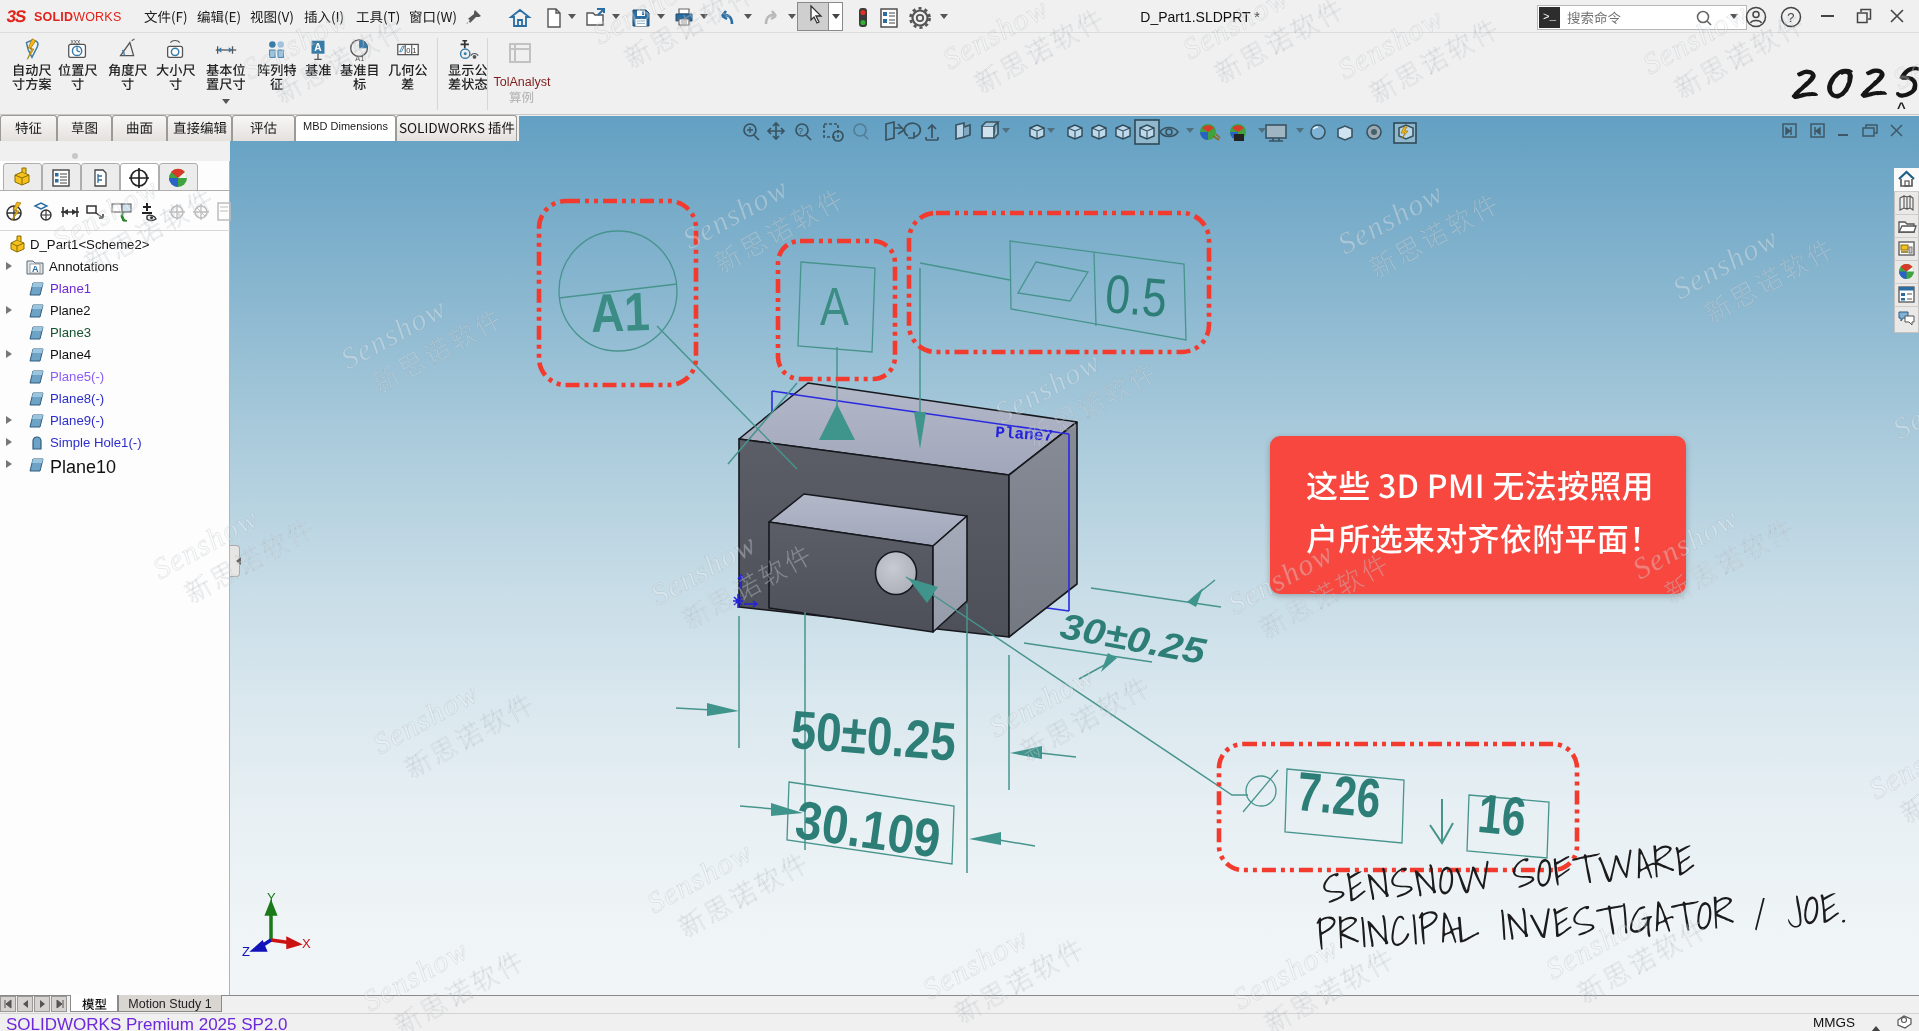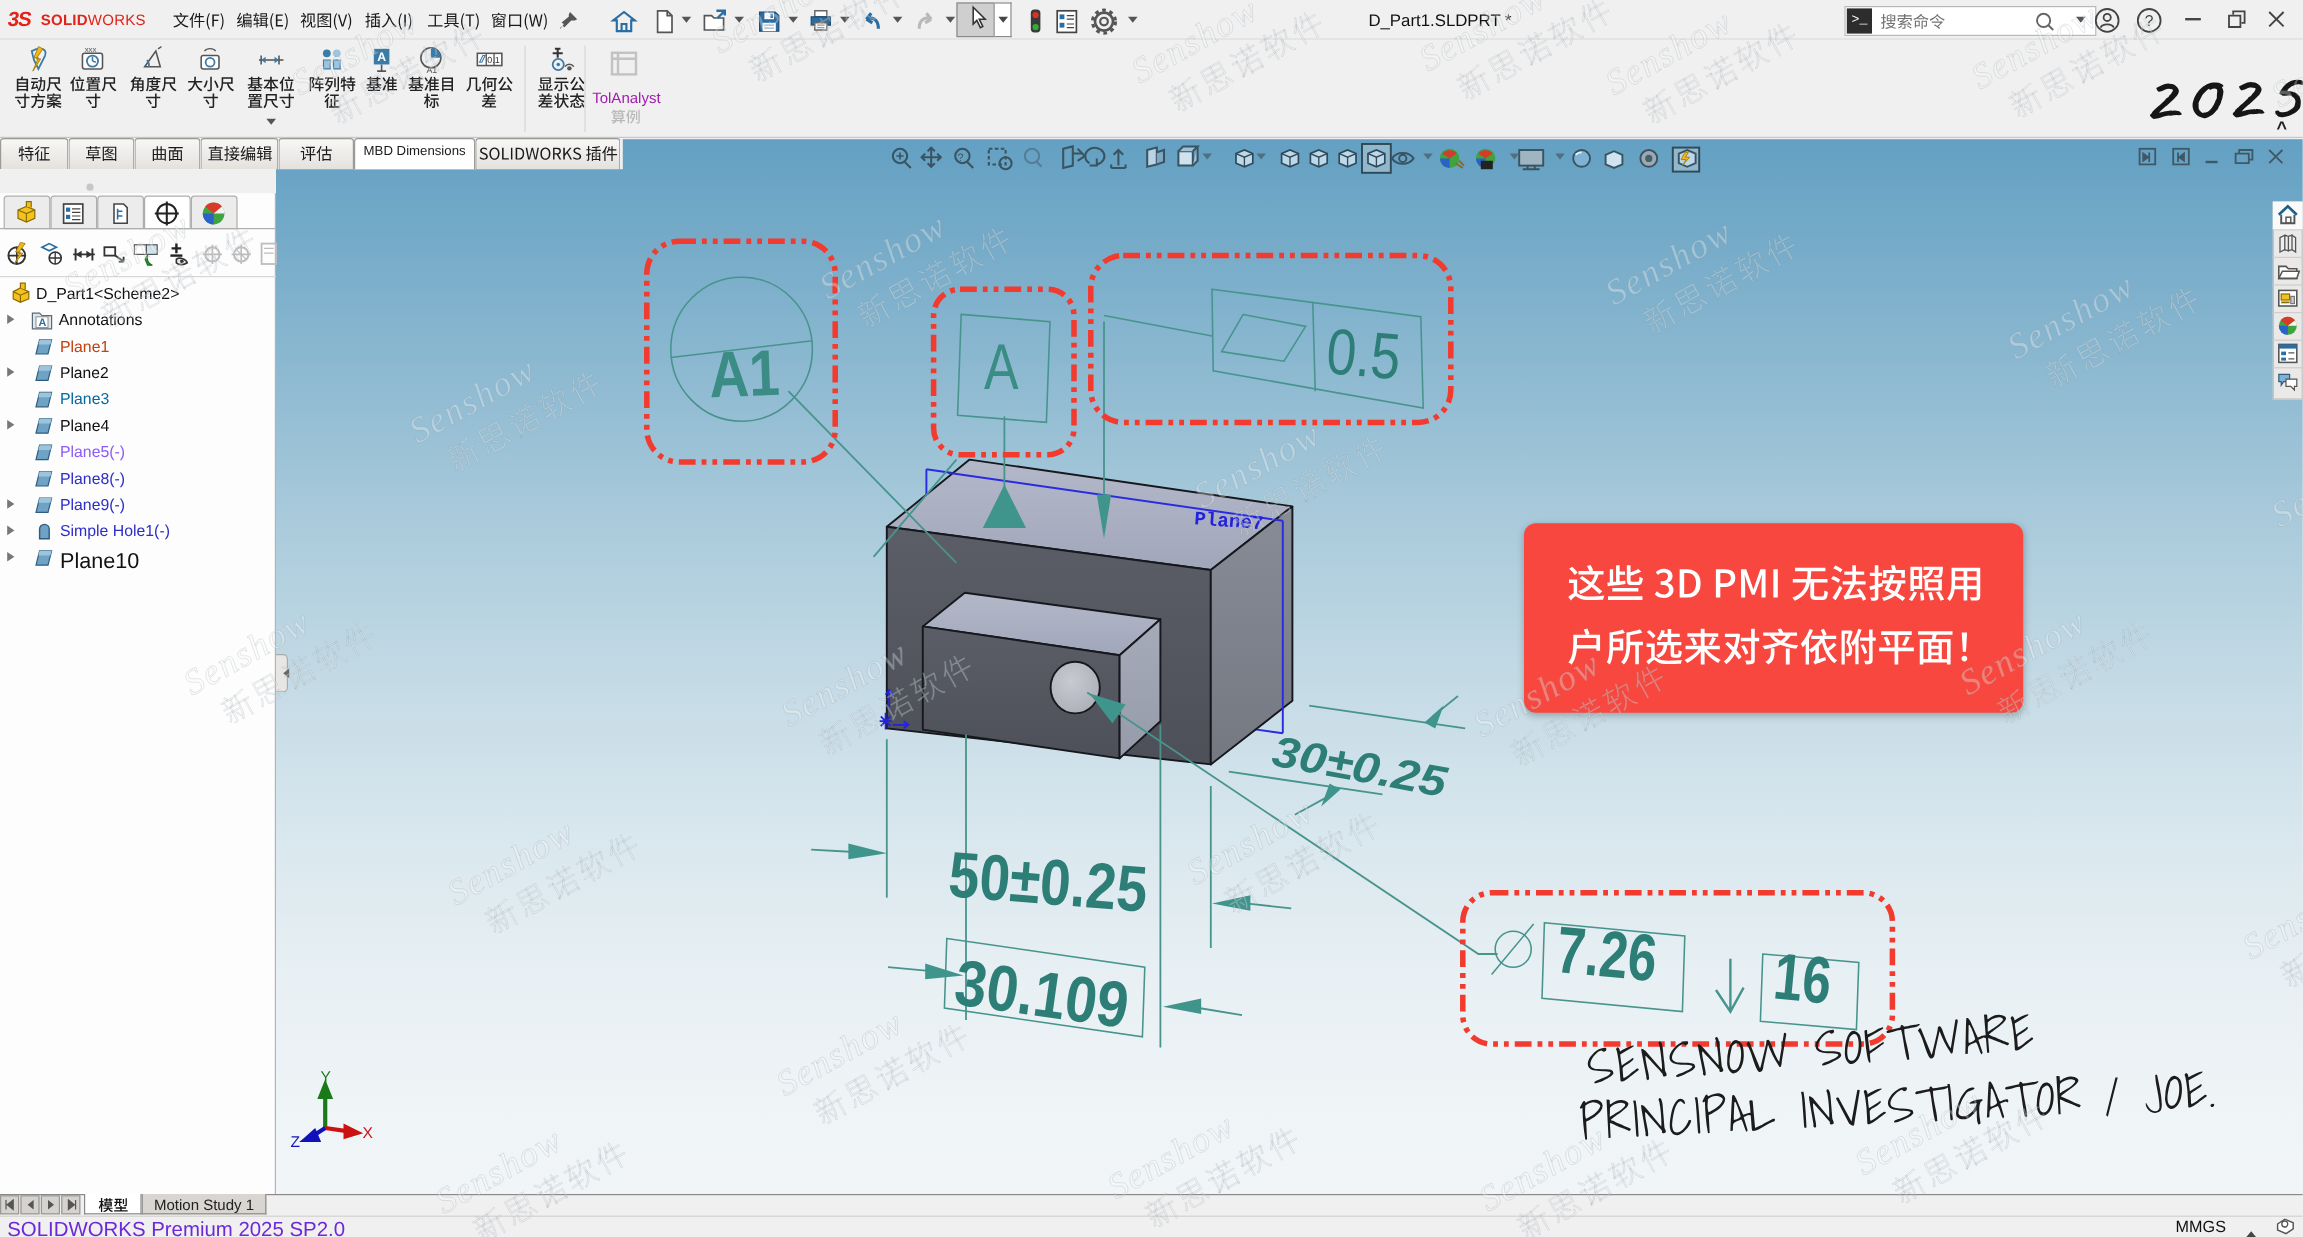--- a/index.html
+++ b/index.html
@@ -521,21 +521,21 @@
     <path d="M17,20 C19,17 23,17 25,20" fill="none" stroke="#555" stroke-width="1.3"></path>
     <circle cx="21" cy="21.5" r="2" fill="#555"></circle>
   </svg>
 <div class="abs" style="left:222px;top:99px;border:4px solid transparent;border-top:5px solid #555"></div>
 <div class="abs" style="left:437px;top:38px;width:1px;height:72px;background:#d8d6d4"></div>
 <div class="abs" style="left:487px;top:38px;width:1px;height:72px;background:#d8d6d4"></div>
 <svg class="sv" style="left:506px;top:40px" width="28" height="28" viewBox="0 0 28 28">
     <rect x="4" y="4" width="20" height="18" fill="none" stroke="#c2c2c2" stroke-width="2"></rect>
     <path d="M9,4 L9,22 M4,9 L24,9" stroke="#c2c2c2" stroke-width="2"></path>
   </svg>
-<div class="abs" style="left:492px;top:75px;width:60px;text-align:center;font-size:12.5px;color:#a21caf">TolAnalyst</div>
+<div class="abs" style="left:492px;top:75px;width:60px;text-align:center;font-size:12.5px;color:#7f1d1d">TolAnalyst</div>
 <svg class="tp" style="left:508.5px;top:102px" width="2" height="2">
     <g>
       <path d="M0.7 -2.0H11.9V-1.0H0.7ZM3.3 -5.6V-5.0H9.4V-5.6ZM3.3 -4.3V-3.7H9.4V-4.3ZM3.3 -6.9V-6.3H9.4V-6.9ZM2.1 -7.7H10.6V-2.9H2.1ZM7.9 -3.1H9.1V1.0H7.9ZM2.1 -9.7H6.1V-8.7H2.1ZM7.0 -9.7H11.8V-8.7H7.0ZM2.2 -10.6 3.3 -10.3Q3.0 -9.5 2.4 -8.7Q1.9 -8.0 1.3 -7.4Q1.2 -7.5 1.0 -7.6Q0.9 -7.8 0.7 -7.9Q0.5 -8.0 0.4 -8.1Q0.9 -8.6 1.4 -9.2Q1.9 -9.9 2.2 -10.6ZM7.2 -10.6 8.4 -10.4Q8.1 -9.5 7.5 -8.8Q7.0 -8.1 6.5 -7.6Q6.4 -7.7 6.2 -7.8Q6.0 -7.9 5.8 -8.0Q5.6 -8.1 5.5 -8.2Q6.0 -8.6 6.5 -9.3Q7.0 -9.9 7.2 -10.6ZM2.8 -8.9 3.7 -9.3Q4.0 -9.0 4.2 -8.6Q4.4 -8.2 4.5 -8.0L3.5 -7.6Q3.4 -7.9 3.2 -8.2Q3.0 -8.6 2.8 -8.9ZM8.1 -9.0 9.1 -9.4Q9.4 -9.1 9.7 -8.7Q10.0 -8.3 10.2 -8.0L9.2 -7.6Q9.0 -7.9 8.7 -8.3Q8.4 -8.6 8.1 -9.0ZM3.8 -3.1H5.0V-2.0Q5.0 -1.6 4.8 -1.2Q4.7 -0.8 4.3 -0.4Q4.0 0.0 3.3 0.4Q2.6 0.8 1.6 1.1Q1.5 0.9 1.2 0.6Q1.0 0.3 0.8 0.2Q1.8 -0.0 2.4 -0.3Q3.0 -0.6 3.3 -0.9Q3.6 -1.2 3.7 -1.5Q3.8 -1.8 3.8 -2.1Z M16.2 -9.9H20.5V-8.8H16.2ZM17.5 -9.4 18.6 -9.3Q18.4 -8.1 18.1 -6.9Q17.7 -5.8 17.3 -4.9Q16.9 -3.9 16.4 -3.2Q16.3 -3.2 16.2 -3.4Q16.0 -3.5 15.8 -3.7Q15.7 -3.8 15.5 -3.9Q16.0 -4.6 16.4 -5.4Q16.8 -6.3 17.0 -7.3Q17.3 -8.4 17.5 -9.4ZM17.6 -7.1H19.6V-6.1H17.2ZM19.3 -7.1H19.5L19.7 -7.2L20.4 -7.0Q20.1 -4.0 19.2 -2.0Q18.3 -0.0 16.8 1.1Q16.7 0.8 16.5 0.6Q16.2 0.3 16.0 0.1Q16.9 -0.4 17.6 -1.4Q18.2 -2.5 18.7 -3.9Q19.1 -5.2 19.3 -6.9ZM16.9 -3.5 17.6 -4.3Q17.8 -4.1 18.2 -3.9Q18.5 -3.6 18.7 -3.4Q19.0 -3.2 19.2 -3.0L18.5 -2.0Q18.4 -2.3 18.1 -2.5Q17.8 -2.8 17.5 -3.0Q17.2 -3.3 16.9 -3.5ZM21.0 -9.2H22.0V-2.1H21.0ZM23.0 -10.5H24.1V-0.5Q24.1 0.1 24.0 0.3Q23.9 0.6 23.6 0.7Q23.3 0.9 22.7 0.9Q22.2 1.0 21.5 1.0Q21.4 0.7 21.3 0.4Q21.2 0.0 21.1 -0.2Q21.6 -0.2 22.1 -0.2Q22.6 -0.2 22.7 -0.2Q22.9 -0.2 23.0 -0.2Q23.0 -0.3 23.0 -0.5ZM15.0 -10.5 16.0 -10.2Q15.7 -9.2 15.3 -8.2Q14.9 -7.1 14.4 -6.2Q13.9 -5.3 13.4 -4.6Q13.4 -4.7 13.3 -5.0Q13.2 -5.2 13.0 -5.4Q12.9 -5.7 12.8 -5.8Q13.5 -6.7 14.1 -8.0Q14.6 -9.2 15.0 -10.5ZM14.1 -7.1 15.2 -8.2 15.2 -8.2V1.0H14.1Z" fill="#b9b9b9"></path>
     </g>
   </svg>
 <div class="abs" style="left:0;top:115px;width:519px;height:26px;background:#f0f0f0"></div>
 <div class="abs" style="left:0px;top:115px;width:57px;height:26px;background:linear-gradient(180deg,#f8f7f6,#e4e1dd);border:1px solid #9c9a97;border-bottom:none;border-radius:3px 3px 0 0"></div>
 <svg class="tp" style="left:15.0px;top:133px" width="2" height="2">
     <g>
       <path d="M6.0 -9.9H12.3V-8.9H6.0ZM5.3 -7.2H12.9V-6.3H5.3ZM5.5 -4.7H12.9V-3.7H5.5ZM8.7 -11.4H9.6V-6.7H8.7ZM10.3 -6.4H11.3V-0.2Q11.3 0.3 11.2 0.5Q11.1 0.8 10.7 0.9Q10.4 1.0 9.9 1.0Q9.4 1.1 8.6 1.1Q8.6 0.9 8.5 0.6Q8.4 0.3 8.3 0.1Q8.9 0.1 9.4 0.1Q9.9 0.1 10.0 0.1Q10.2 0.1 10.3 0.0Q10.3 -0.0 10.3 -0.2ZM6.2 -2.9 6.9 -3.3Q7.4 -2.9 7.9 -2.2Q8.4 -1.6 8.6 -1.2L7.8 -0.6Q7.7 -1.0 7.4 -1.4Q7.2 -1.7 6.8 -2.1Q6.5 -2.5 6.2 -2.9ZM0.6 -3.6Q1.2 -3.8 1.9 -4.0Q2.7 -4.2 3.5 -4.5Q4.3 -4.7 5.1 -5.0L5.2 -4.0Q4.1 -3.7 2.9 -3.3Q1.7 -2.9 0.9 -2.6ZM2.9 -11.3H3.8V1.1H2.9ZM1.3 -10.3 2.2 -10.1Q2.1 -9.2 2.0 -8.4Q1.8 -7.5 1.7 -6.7Q1.5 -5.9 1.3 -5.3Q1.2 -5.4 1.1 -5.4Q0.9 -5.5 0.8 -5.6Q0.6 -5.7 0.5 -5.7Q0.7 -6.3 0.9 -7.0Q1.0 -7.8 1.1 -8.6Q1.3 -9.5 1.3 -10.3ZM1.5 -8.6H5.1V-7.6H1.3Z M17.1 -8.3 18.0 -8.0Q17.6 -7.2 17.0 -6.4Q16.4 -5.6 15.8 -4.9Q15.1 -4.2 14.5 -3.6Q14.4 -3.7 14.3 -3.9Q14.2 -4.1 14.1 -4.3Q14.0 -4.5 13.9 -4.6Q14.5 -5.1 15.1 -5.7Q15.7 -6.3 16.2 -6.9Q16.8 -7.6 17.1 -8.3ZM16.9 -11.3 17.8 -10.9Q17.4 -10.4 16.9 -9.8Q16.4 -9.2 15.8 -8.6Q15.2 -8.1 14.6 -7.7Q14.6 -7.8 14.5 -8.0Q14.4 -8.1 14.3 -8.3Q14.2 -8.4 14.1 -8.5Q14.6 -8.9 15.2 -9.3Q15.7 -9.8 16.1 -10.3Q16.6 -10.8 16.9 -11.3ZM15.9 -5.8 16.9 -6.8 16.9 -6.8V1.1H15.9ZM18.7 -10.3H26.1V-9.4H18.7ZM22.5 -5.5H25.8V-4.6H22.5ZM17.8 -0.2H26.5V0.7H17.8ZM19.2 -6.7H20.1V0.3H19.2ZM22.0 -10.0H23.0V0.3H22.0Z" fill="#1a1a1a"></path>
@@ -747,32 +747,32 @@
 <svg class="sv" style="left:26px;top:259px" width="18" height="16" viewBox="0 0 18 16">
     <path d="M1,2 L7,2 L9,4 L17,4 L17,15 L1,15 Z" fill="#dfe6ec" stroke="#5a6a78" stroke-width="1"></path>
     <rect x="4" y="5" width="10" height="9" fill="#fff" stroke="#888" stroke-width="0.8"></rect>
     <text x="6" y="13" font-size="9" font-weight="bold" fill="#2a6da3" font-family="Liberation Sans">A</text>
   </svg>
 <div class="abs" style="left:49px;top:259px;font-size:13.2px;color:#111">Annotations</div>
 <svg class="sv" style="left:28px;top:281px" width="18" height="16" viewBox="0 0 18 16">
     <path d="M5,2 L15,2 L12,14 L2,14 Z" fill="#6ea3c5" stroke="#2e5d80" stroke-width="1"></path>
     <path d="M5,2 L4,6 L14,6 L15,2" fill="#9cc4dc" stroke="none"></path>
   </svg>
-<div class="abs" style="left:50px;top:281px;font-size:13.2px;color:#c2410c">Plane1</div>
+<div class="abs" style="left:50px;top:281px;font-size:13.2px;color:#6d28d9">Plane1</div>
 <div class="abs" style="left:6px;top:306px;border:4.5px solid transparent;border-left:6px solid #777"></div>
 <svg class="sv" style="left:28px;top:303px" width="18" height="16" viewBox="0 0 18 16">
     <path d="M5,2 L15,2 L12,14 L2,14 Z" fill="#6ea3c5" stroke="#2e5d80" stroke-width="1"></path>
     <path d="M5,2 L4,6 L14,6 L15,2" fill="#9cc4dc" stroke="none"></path>
   </svg>
 <div class="abs" style="left:50px;top:303px;font-size:13px;color:#111">Plane2</div>
 <svg class="sv" style="left:28px;top:325px" width="18" height="16" viewBox="0 0 18 16">
     <path d="M5,2 L15,2 L12,14 L2,14 Z" fill="#6ea3c5" stroke="#2e5d80" stroke-width="1"></path>
     <path d="M5,2 L4,6 L14,6 L15,2" fill="#9cc4dc" stroke="none"></path>
   </svg>
-<div class="abs" style="left:50px;top:325px;font-size:13.2px;color:#0369a1">Plane3</div>
+<div class="abs" style="left:50px;top:325px;font-size:13.2px;color:#14532d">Plane3</div>
 <div class="abs" style="left:6px;top:350px;border:4.5px solid transparent;border-left:6px solid #777"></div>
 <svg class="sv" style="left:28px;top:347px" width="18" height="16" viewBox="0 0 18 16">
     <path d="M5,2 L15,2 L12,14 L2,14 Z" fill="#6ea3c5" stroke="#2e5d80" stroke-width="1"></path>
     <path d="M5,2 L4,6 L14,6 L15,2" fill="#9cc4dc" stroke="none"></path>
   </svg>
 <div class="abs" style="left:50px;top:347px;font-size:13.2px;color:#111">Plane4</div>
 <svg class="sv" style="left:28px;top:369px" width="18" height="16" viewBox="0 0 18 16">
     <path d="M5,2 L15,2 L12,14 L2,14 Z" fill="#6ea3c5" stroke="#2e5d80" stroke-width="1"></path>
     <path d="M5,2 L4,6 L14,6 L15,2" fill="#9cc4dc" stroke="none"></path>
   </svg>

